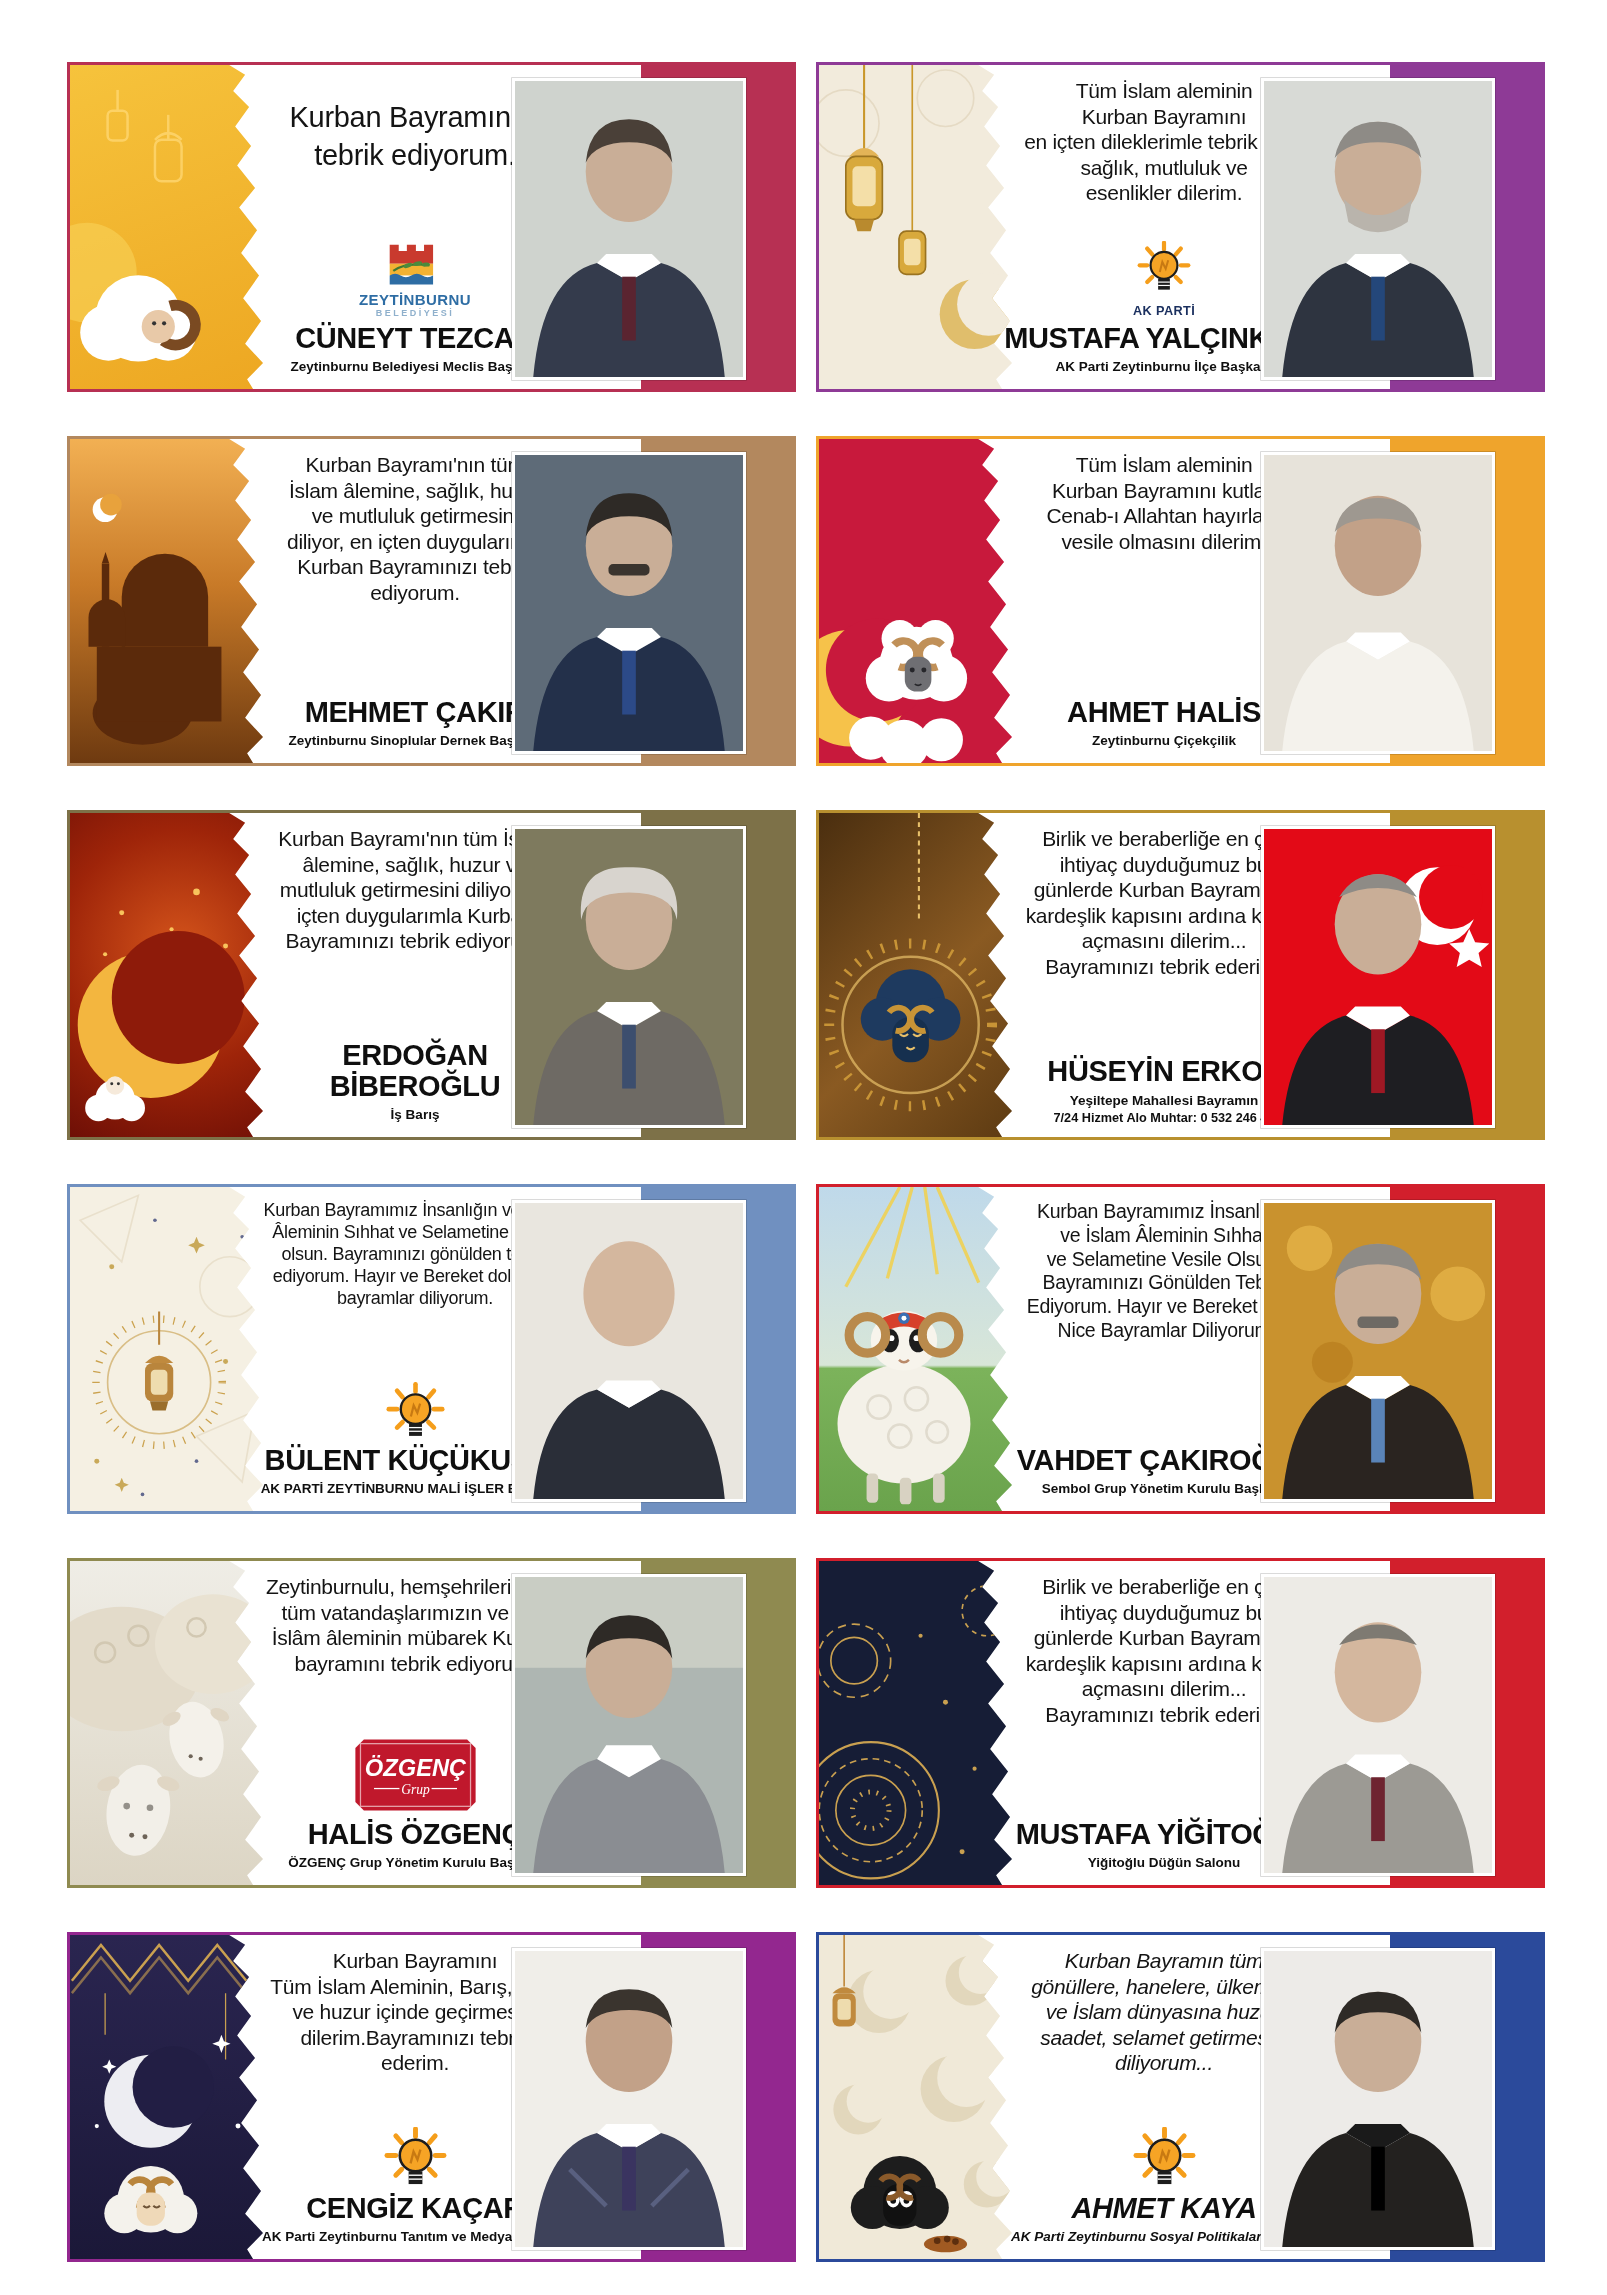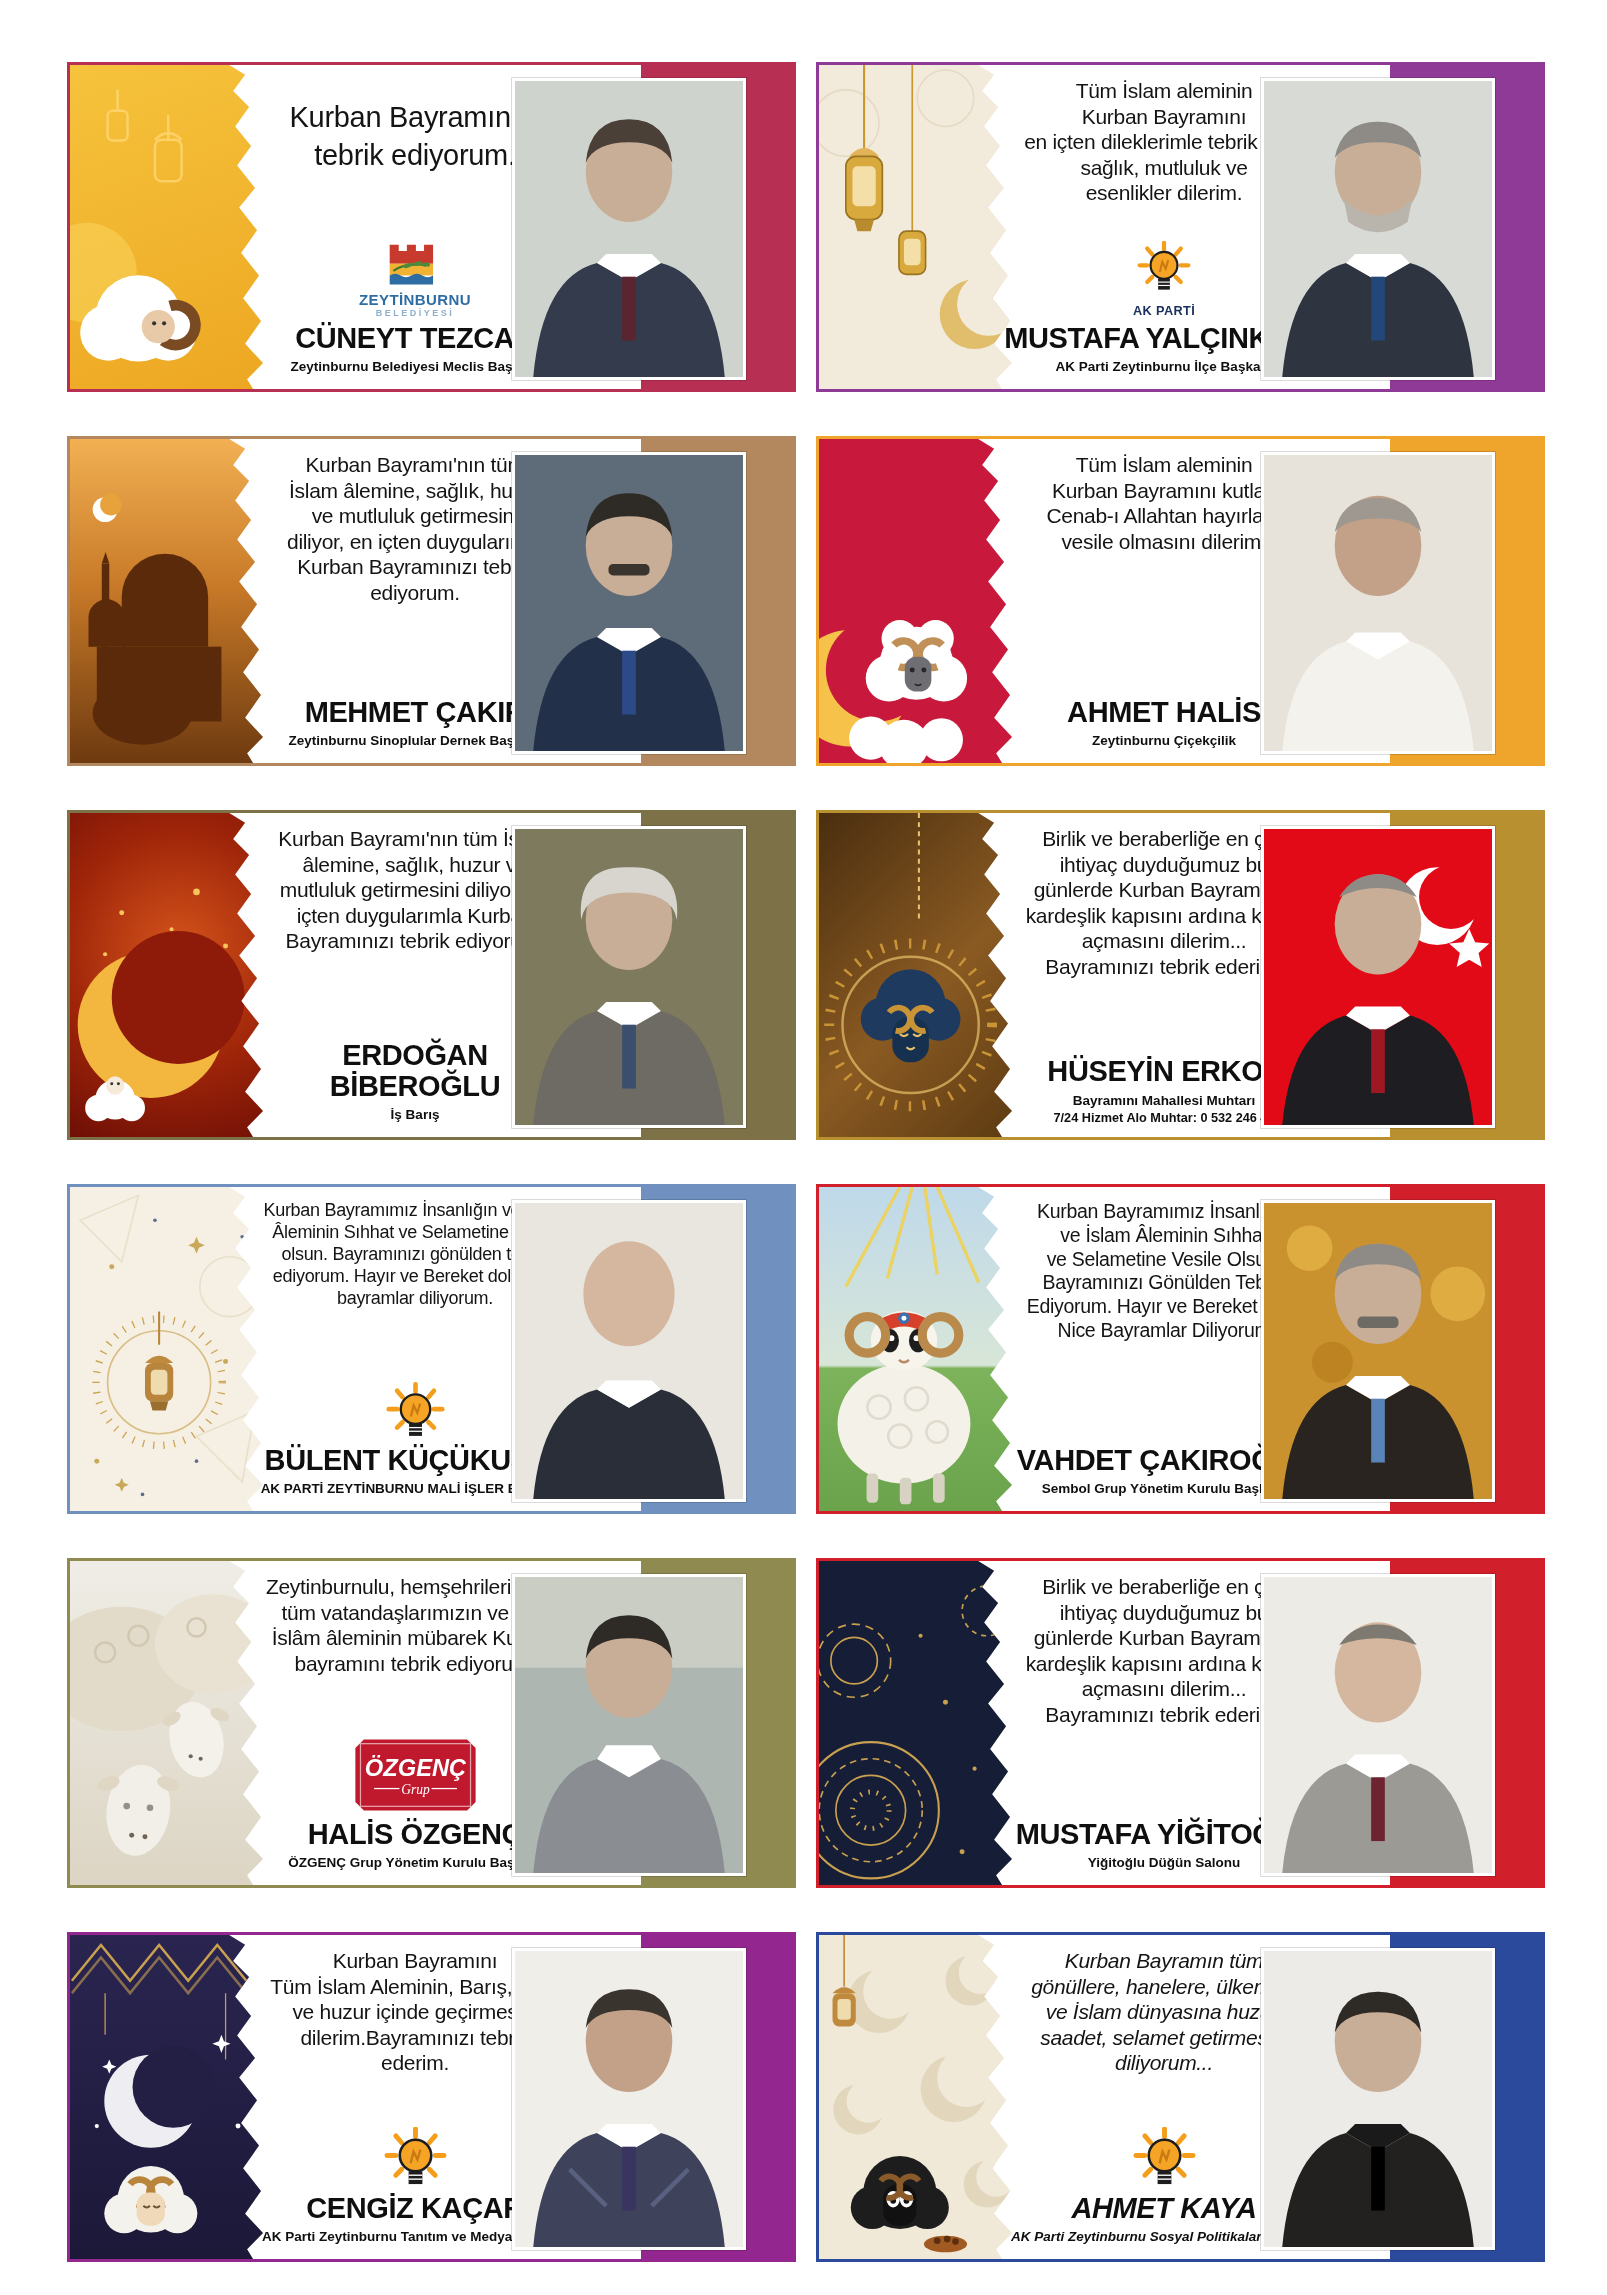--- a/index.html
+++ b/index.html
@@ -308,21 +308,21 @@
     </div>
     <div class="content">
       <div class="msg">Birlik ve beraberliğe en çok
 ihtiyaç duyduğumuz bu
 günlerde Kurban Bayramının
 kardeşlik kapısını ardına kadar
 açmasını dilerim...
 Bayramınızı tebrik ederim.</div>
       <div class="spacer"></div>
       <div class="name">HÜSEYİN ERKOL</div>
-      <div class="title no-mb">Bayramını Mahallesi Muhtarı</div>
+      <div class="title no-mb">Yeşiltepe Mahallesi Bayramın</div>
       <div class="subtitle">7/24 Hizmet Alo Muhtar: 0 532 246 42</div>
     </div>
     <div class="photo photo-flag">
       <svg viewBox="0 0 100 130" preserveAspectRatio="xMidYMax slice">
         <rect width="100" height="130" fill="#E30A17"></rect>
         <circle cx="76" cy="34" r="17" fill="#ffffff"></circle>
           <circle cx="82" cy="30" r="14" fill="#E30A17"></circle>
         <path d="M90,44 l2.6,5.8 6.2,0.6 -4.7,4.2 1.4,6.1 -5.5,-3.2 -5.5,3.2 1.4,-6.1 -4.7,-4.2 6.2,-0.6 z" fill="#ffffff"></path>
         <ellipse cx="50" cy="42" rx="19" ry="22" fill="#C9AE97"></ellipse>
         <path d="M33,30 q6,-10 17,-10 q11,0 17,10 q-8,-4 -17,-4 q-9,0 -17,4 z" fill="#8E8B86"></path>

